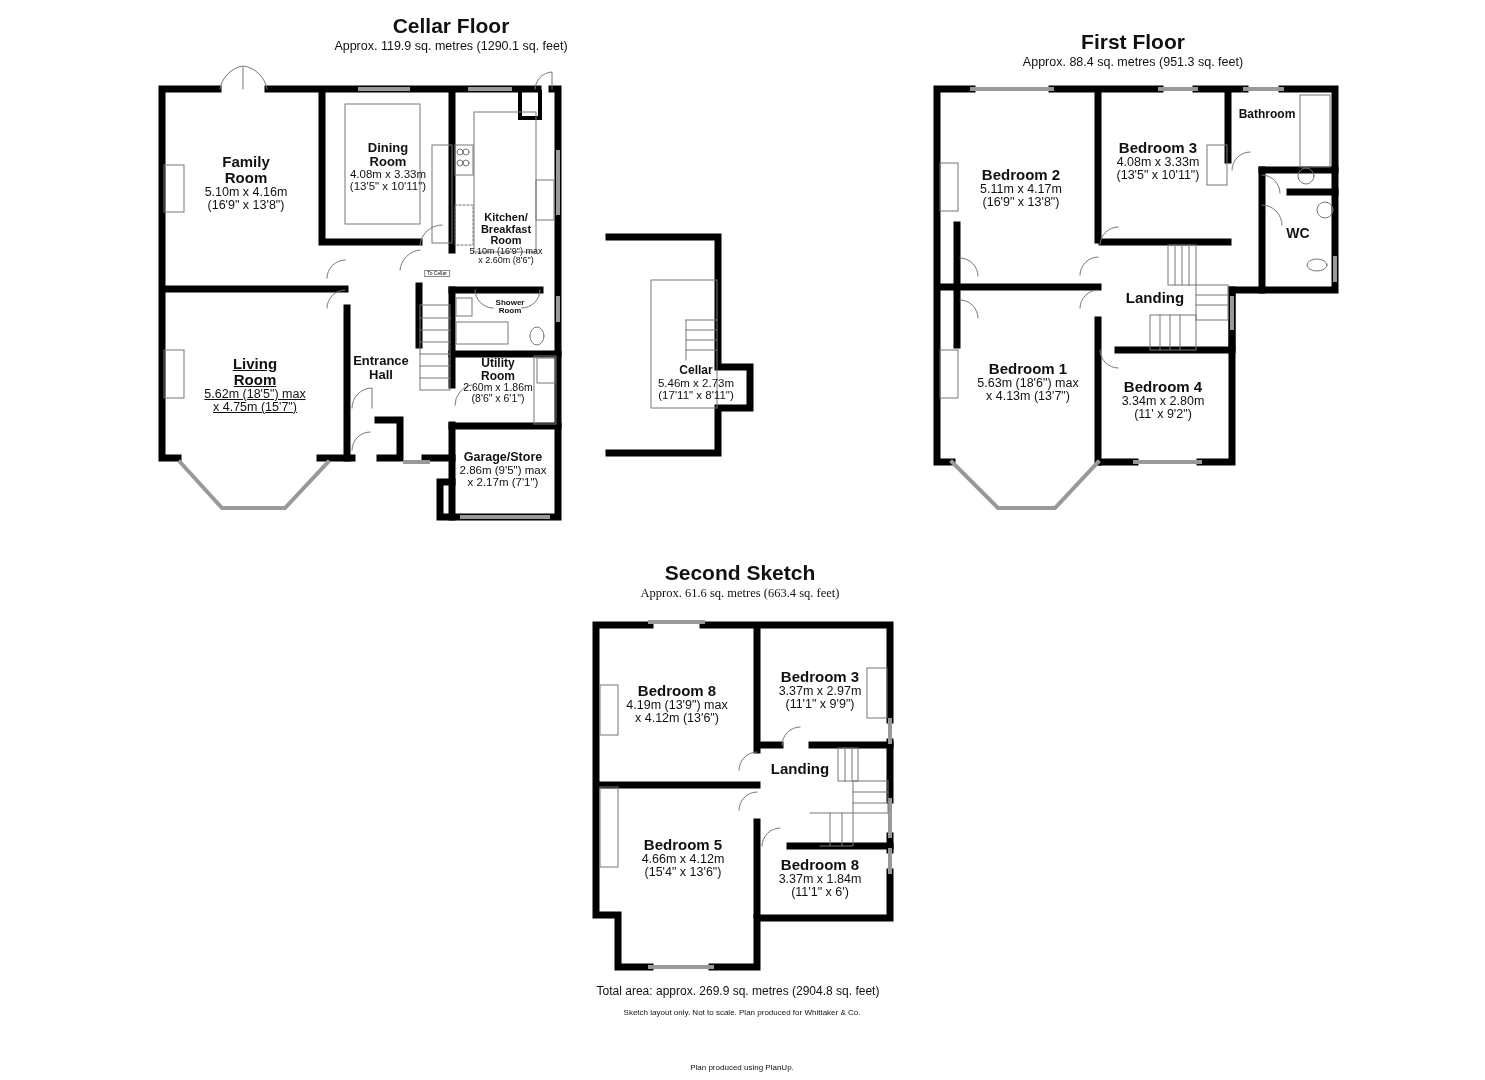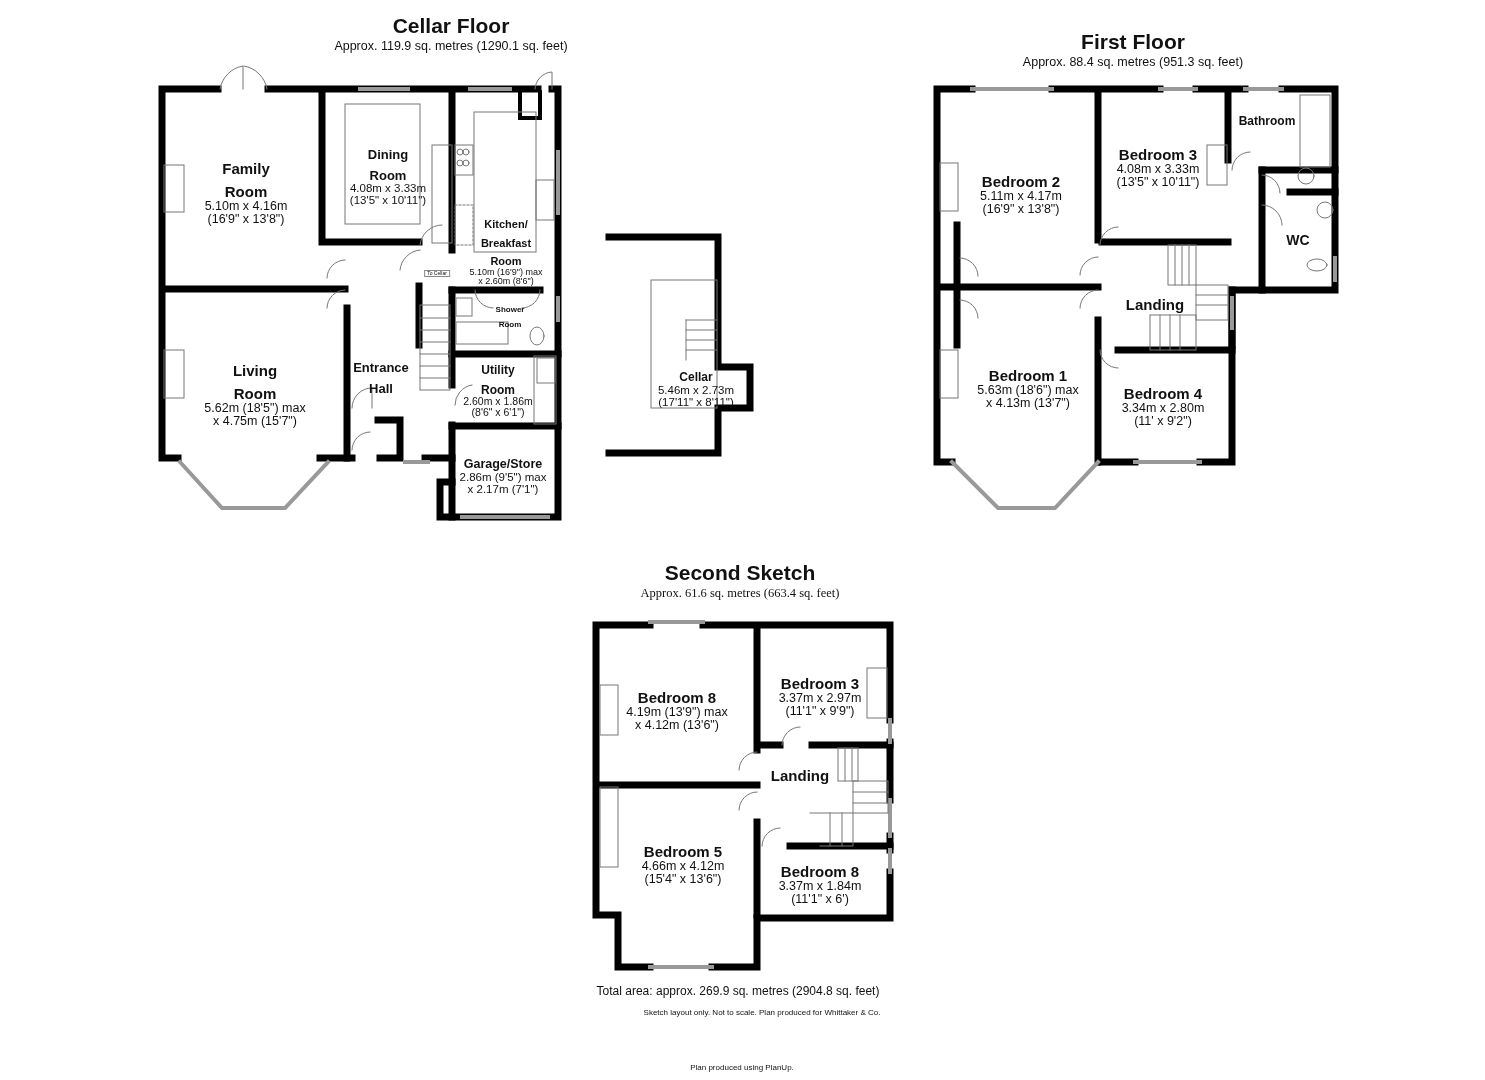--- a/index.html
+++ b/index.html
@@ -1,21 +1,21 @@
 <!DOCTYPE html>
 <html><head>
 <meta charset="utf-8">
 <style>
   html, body { margin:0; padding:0; background:#ffffff; }
   body { width:1485px; height:1080px; position:relative; overflow:hidden; font-family:"Liberation Sans", sans-serif; color:#111; }
   svg.plan { position:absolute; left:0; top:0; }
   .t { position:absolute; text-align:center; white-space:nowrap; transform:translateX(-50%); line-height:1.05; }
   .floor-title { font-weight:bold; font-size:21px; }
   .floor-area { font-size:12.5px; }
-  .room-name { font-weight:bold; font-size:15px;margin-top:7px; }
+  .room-name { font-weight:bold; font-size:15px; }
   .room-name.small { font-size:11px; }
   .room-dim { font-size:12.5px; }
   .room-dim.small { font-size:10.5px; }
   .total { font-size:12px;text-align:center; }
   .note { font-size:8px; }
   .tiny { font-size:5px; border:1px solid #888; padding:0 2px; background:#fff; }
 </style>
 </head>
 <body>
 
@@ -221,21 +221,21 @@
 </div>
 
 <div class="t" style="left:506px;top:212px;">
   <div class="room-name small">Kitchen/</div>
   <div class="room-name small">Breakfast</div>
   <div class="room-name small">Room</div>
   <div class="room-dim small" style="font-size:9px">5.10m (16'9") max</div>
   <div class="room-dim small" style="font-size:9px">x 2.60m (8'6")</div>
 </div>
 
-<div class="t" style="left:255px;top:356px;">
+<div class="t" style="left:255px;top:356px;text-decoration:underline;">
   <div class="room-name">Living</div>
   <div class="room-name">Room</div>
   <div class="room-dim">5.62m (18'5") max</div>
   <div class="room-dim">x 4.75m (15'7")</div>
 </div>
 
 <div class="t" style="left:381px;top:354px;">
   <div class="room-name" style="font-size:13px">Entrance</div>
   <div class="room-name" style="font-size:13px">Hall</div>
 </div>
@@ -330,14 +330,14 @@
   <div class="room-dim">(15'4" x 13'6")</div>
 </div>
 
 <div class="t" style="left:820px;top:857px;">
   <div class="room-name">Bedroom 8</div>
   <div class="room-dim">3.37m x 1.84m</div>
   <div class="room-dim">(11'1" x 6')</div>
 </div>
 
 <div class="t total" style="left:738px;top:985px;">Total area: approx. 269.9 sq. metres (2904.8 sq. feet)</div>
-<div class="t note" style="left:742px;top:1009px;margin-left:20px;">Sketch layout only. Not to scale. Plan produced for Whittaker &amp; Co.</div>
+<div class="t note" style="left:742px;top:1009px;">Sketch layout only. Not to scale. Plan produced for Whittaker &amp; Co.</div>
 <div class="t note" style="left:742px;top:1064px;">Plan produced using PlanUp.</div>
 
 </body></html>

